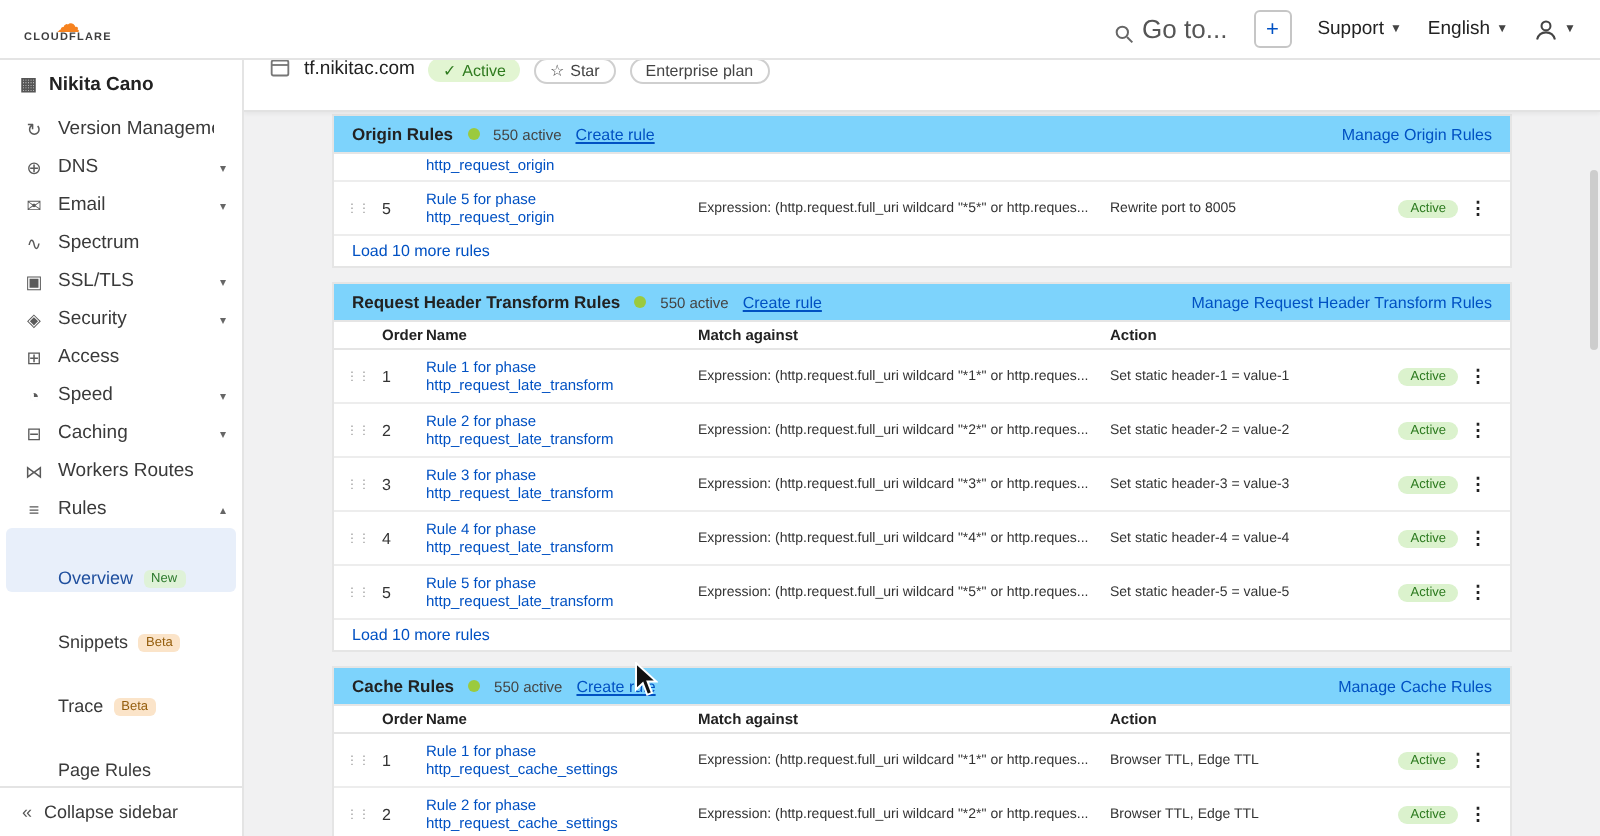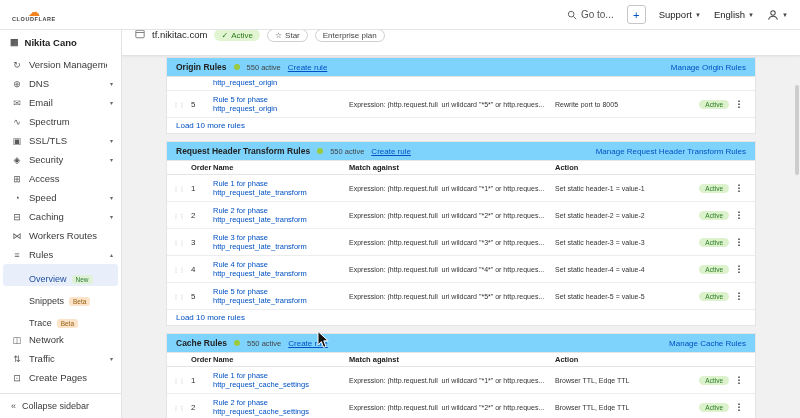--- a/index.html
+++ b/index.html
@@ -6,40 +6,40 @@
   body{width:800px;height:418px;position:relative;overflow:hidden;background:#f1f1f2;
        font-family:"Liberation Sans",sans-serif;color:#333;font-size:10px}
 
   
   .topbar{position:absolute;top:0;left:0;right:0;height:29px;background:#fff;
           border-bottom:1px solid #e4e4e4;display:flex;align-items:center;padding:0 12px;z-index:40}
   .logo{display:flex;flex-direction:column;align-items:center;line-height:1}
   .cloud-glyph{color:#f6821f;font-size:12px;line-height:10px}
   .logo-text{font-size:5.5px;font-weight:bold;letter-spacing:.6px;color:#3f3f40}
   .topbar-right{margin-left:auto;display:flex;align-items:center;gap:13px}
-  .search-box{display:flex;align-items:flex-end;gap:4px;color:#555;font-size:10px;cursor:pointer}
+  .search-box{display:flex;align-items:flex-end;gap:4px;color:#555;font-size:13px;cursor:pointer}
   .add-btn{width:17px;height:17px;border:1px solid #c6c6c6;border-radius:3px;display:flex;
            align-items:center;justify-content:center;color:#0051c3;font-size:11px;background:#fff;cursor:pointer}
   .tb-item{display:flex;align-items:center;gap:3px;font-size:9.5px;color:#222;cursor:pointer}
   .chev{font-size:6px;color:#444}
 
   
   .sidebar{position:absolute;top:29px;left:0;bottom:0;width:121px;background:#fff;
            border-right:1px solid #e4e4e4;z-index:30;display:flex;flex-direction:column;overflow:hidden}
   .account-row{display:flex;align-items:center;gap:6px;height:26px;padding:0 10px;
                font-size:9.5px;font-weight:bold;color:#222}
   .account-icon{color:#555;font-size:9px}
   .nav{flex:1;overflow:hidden;display:flex;flex-direction:column}
   .nav-item{display:flex;align-items:center;gap:6px;height:19px;flex:none;
             padding:0 8px 0 11px;font-size:9.5px;color:#3a3a3a;cursor:pointer}
   .nav-icon{width:12px;color:#5a5a5a;font-size:9px;text-align:center;flex:none}
   .nav-label{flex:1;white-space:nowrap;overflow:hidden}
   .nav-chev{font-size:6px;color:#666}
   .sub-item{display:flex;align-items:center;gap:5px;height:14px;flex:none;
-            padding:8px 8px 0 29px;font-size:9px;color:#3a3a3a;cursor:pointer}
+            padding:18px 8px 0 29px;font-size:9px;color:#3a3a3a;cursor:pointer}
   .sub-item.selected{background:#e8effa;color:#1f4f9e;border-radius:3px;margin:0 3px;padding-left:26px}
   .badge-new{background:#dff2d8;color:#2c7a2c;font-size:6.5px;padding:0 4px;border-radius:3px;line-height:9px}
   .badge-beta{background:#fbe4c9;color:#945d0c;font-size:6.5px;padding:0 4px;border-radius:3px;line-height:9px}
   .collapse-row{border-top:1px solid #e4e4e4;height:24px;flex:none;display:flex;align-items:center;
                 gap:6px;padding:0 11px;font-size:9px;color:#3a3a3a;cursor:pointer;margin-top:auto}
   .collapse-icon{color:#555;font-size:9px}
 
   
   .main{position:absolute;top:29px;left:122px;right:0;bottom:0;background:#f1f1f2;overflow:hidden}
   .domainbar{height:26px;background:#fff;border-bottom:1px solid #e2e2e2;display:flex;align-items:flex-start;
@@ -185,20 +185,23 @@
       <span class="badge-new">New</span>
     </div>
     <div class="sub-item">
       <span>Snippets</span>
       <span class="badge-beta">Beta</span>
     </div>
     <div class="sub-item">
       <span>Trace</span>
       <span class="badge-beta">Beta</span>
     </div>
+    <div class="sub-item">
+      <span>Page Rules</span>
+    </div>
     <div class="nav-item">
       <span class="nav-icon">◫</span>
       <span class="nav-label">Network</span>
       <span class="nav-chev"></span>
     </div>
     <div class="nav-item">
       <span class="nav-icon">⇅</span>
       <span class="nav-label">Traffic</span>
       <span class="nav-chev">▾</span>
     </div>

